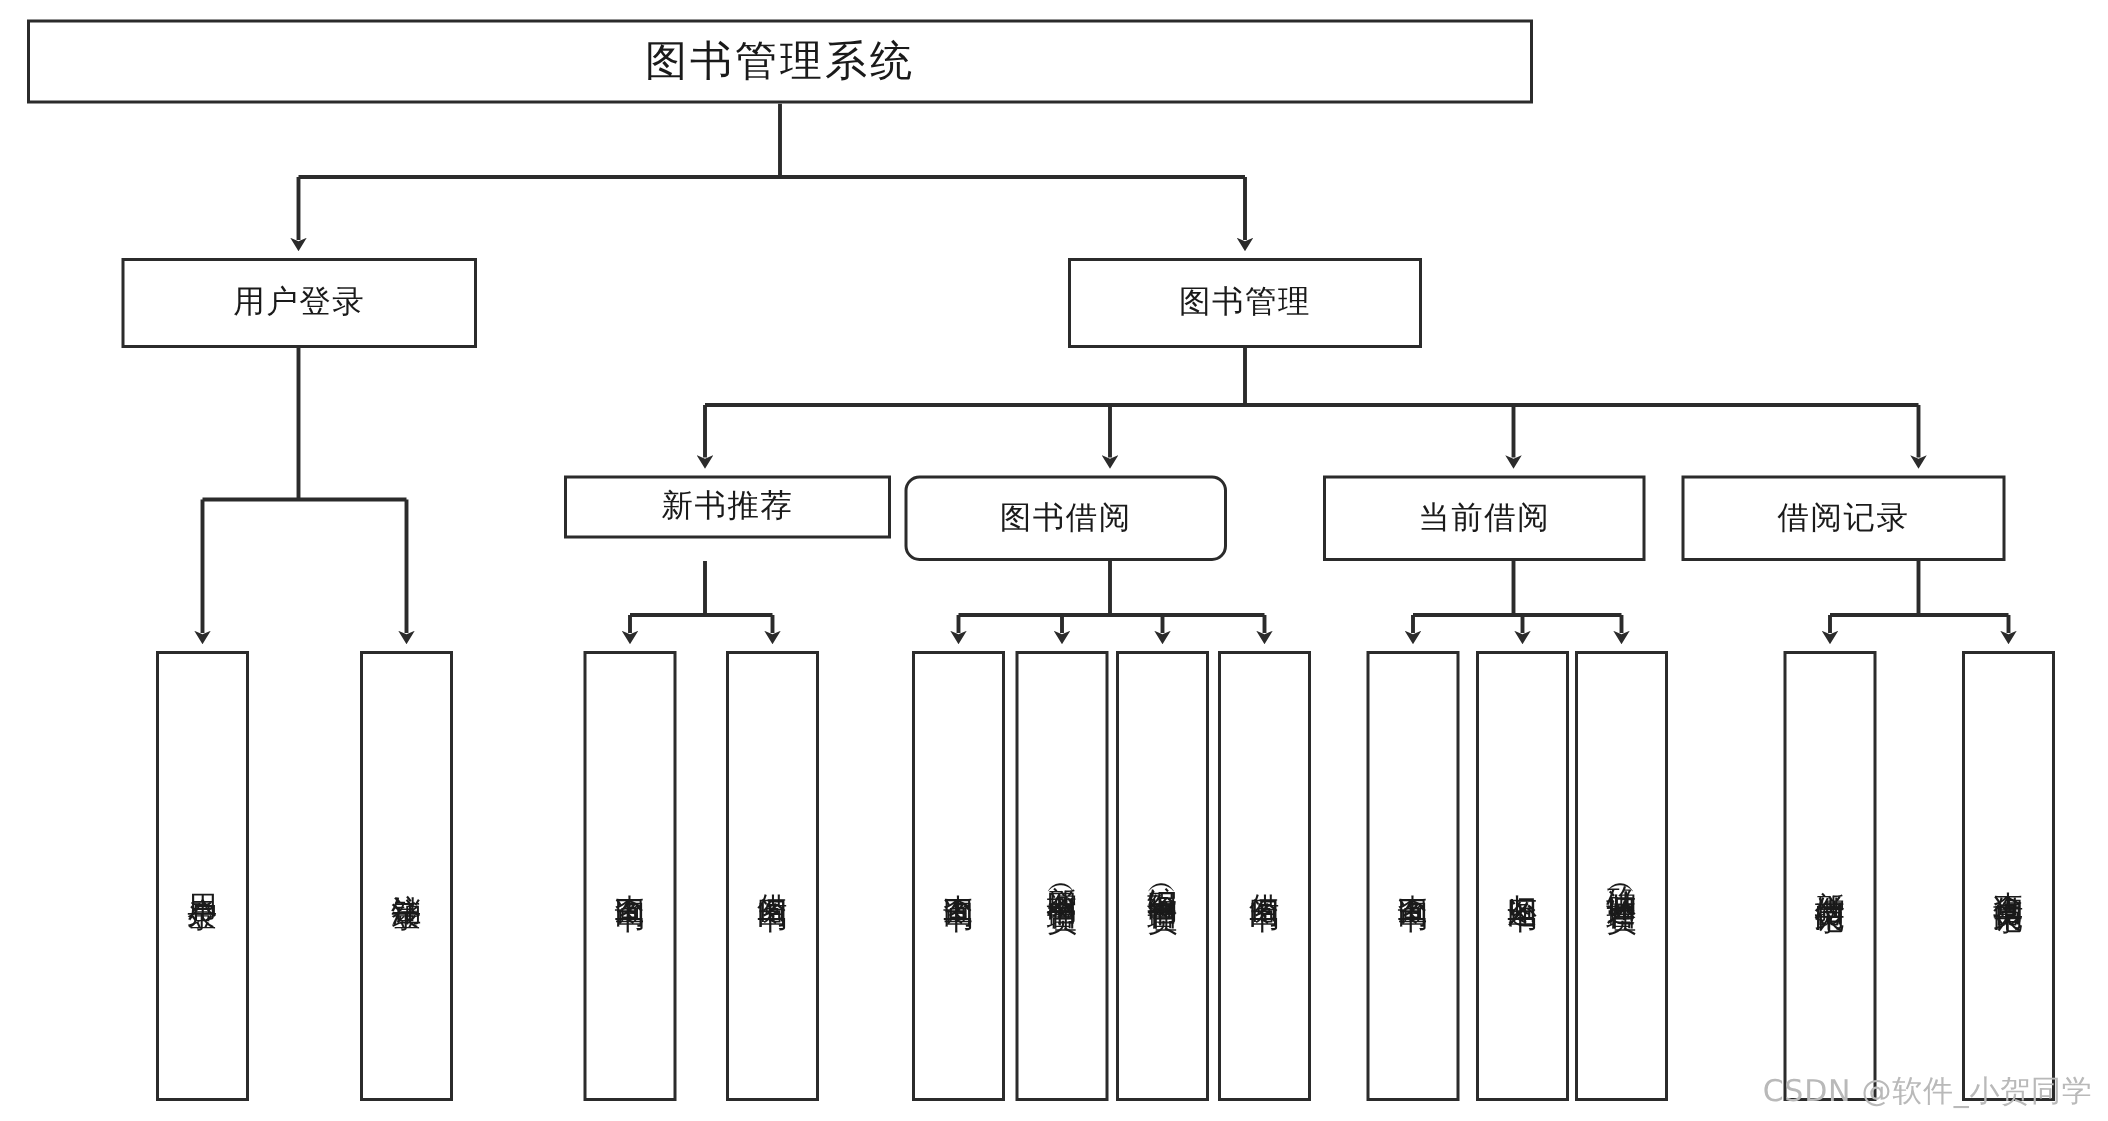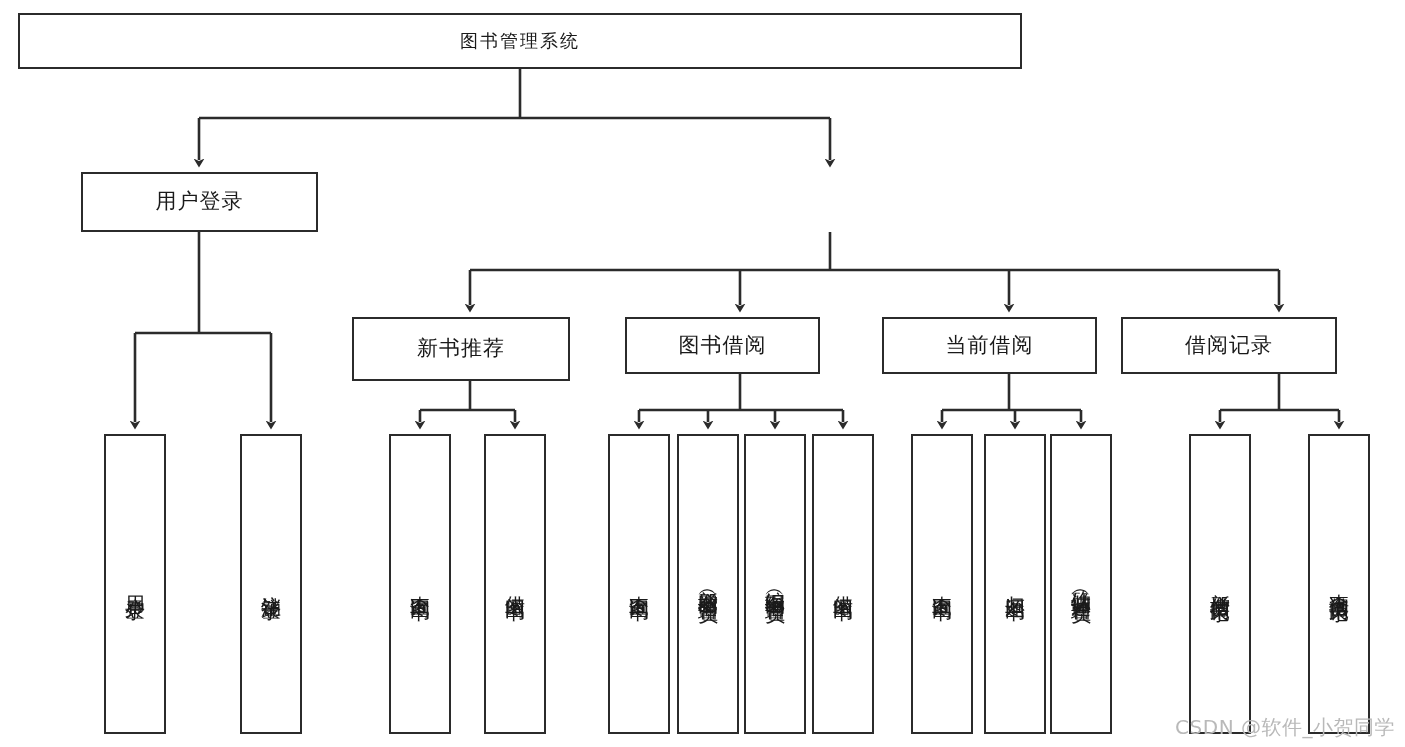--- a/index.html
+++ b/index.html
@@ -37,21 +37,21 @@
     color: #1a1a1a;
     z-index: 2;
   }
   .node-h {
     font-size: 21px;
     line-height: 1.2;
     letter-spacing: 1px;
     white-space: nowrap;
   }
   .node-root {
-    font-size: 18px;
+    font-size: 28px;
     letter-spacing: 2px;
   }
   .node-v {
     font-size: 20px;
     line-height: 1.34;
     letter-spacing: 2px;
     writing-mode: vertical-rl;
     text-orientation: upright;
     padding: 6px 0;
     text-align: center;
@@ -120,23 +120,24 @@
       <path d="M1279,374 L1279,410"></path>
       <path d="M1220,410 L1339,410"></path>
       <path d="M1220,410 L1220,422" marker-end="url(#arrow)"></path>
       <path d="M1339,410 L1339,422" marker-end="url(#arrow)"></path>
     </g>
   </svg>
 
   <div class="node node-h node-root" style="left: 18px; top: 13px; width: 1004px; height: 56px;">图书管理系统</div>
 
   <div class="node node-h" style="left: 81px; top: 172px; width: 237px; height: 60px;">用户登录</div>
+  <div class="node node-h" style="left: 712px; top: 172px; width: 236px; height: 60px;">图书管理</div>
 
-  <div class="node node-h" style="left: 352px; top: 317px; width: 218px; height: 64px;">新书推荐</div>
-  <div class="node node-h" style="left: 625px; top: 317px; width: 195px; height: 57px;">图书借阅</div>
+  <div class="node node-h" style="left: 376px; top: 317px; width: 218px; height: 42px;">新书推荐</div>
+  <div class="node node-h" style="left: 603px; top: 317px; width: 215px; height: 57px; border-radius: 10px;">图书借阅</div>
   <div class="node node-h" style="left: 882px; top: 317px; width: 215px; height: 57px;">当前借阅</div>
   <div class="node node-h" style="left: 1121px; top: 317px; width: 216px; height: 57px;">借阅记录</div>
 
   <div class="node node-v" style="left: 104px; top: 434px; width: 62px; height: 300px;">用户登录</div>
   <div class="node node-v" style="left: 240px; top: 434px; width: 62px; height: 300px;">注销登录</div>
   <div class="node node-v" style="left: 389px; top: 434px; width: 62px; height: 300px;">查询图书</div>
   <div class="node node-v" style="left: 484px; top: 434px; width: 62px; height: 300px;">借阅图书</div>
   <div class="node node-v" style="left: 608px; top: 434px; width: 62px; height: 300px;">查询图书</div>
   <div class="node node-v" style="left: 677px; top: 434px; width: 62px; height: 300px;">新增图书（管理员）</div>
   <div class="node node-v" style="left: 744px; top: 434px; width: 62px; height: 300px;">编辑图书（管理员）</div>

